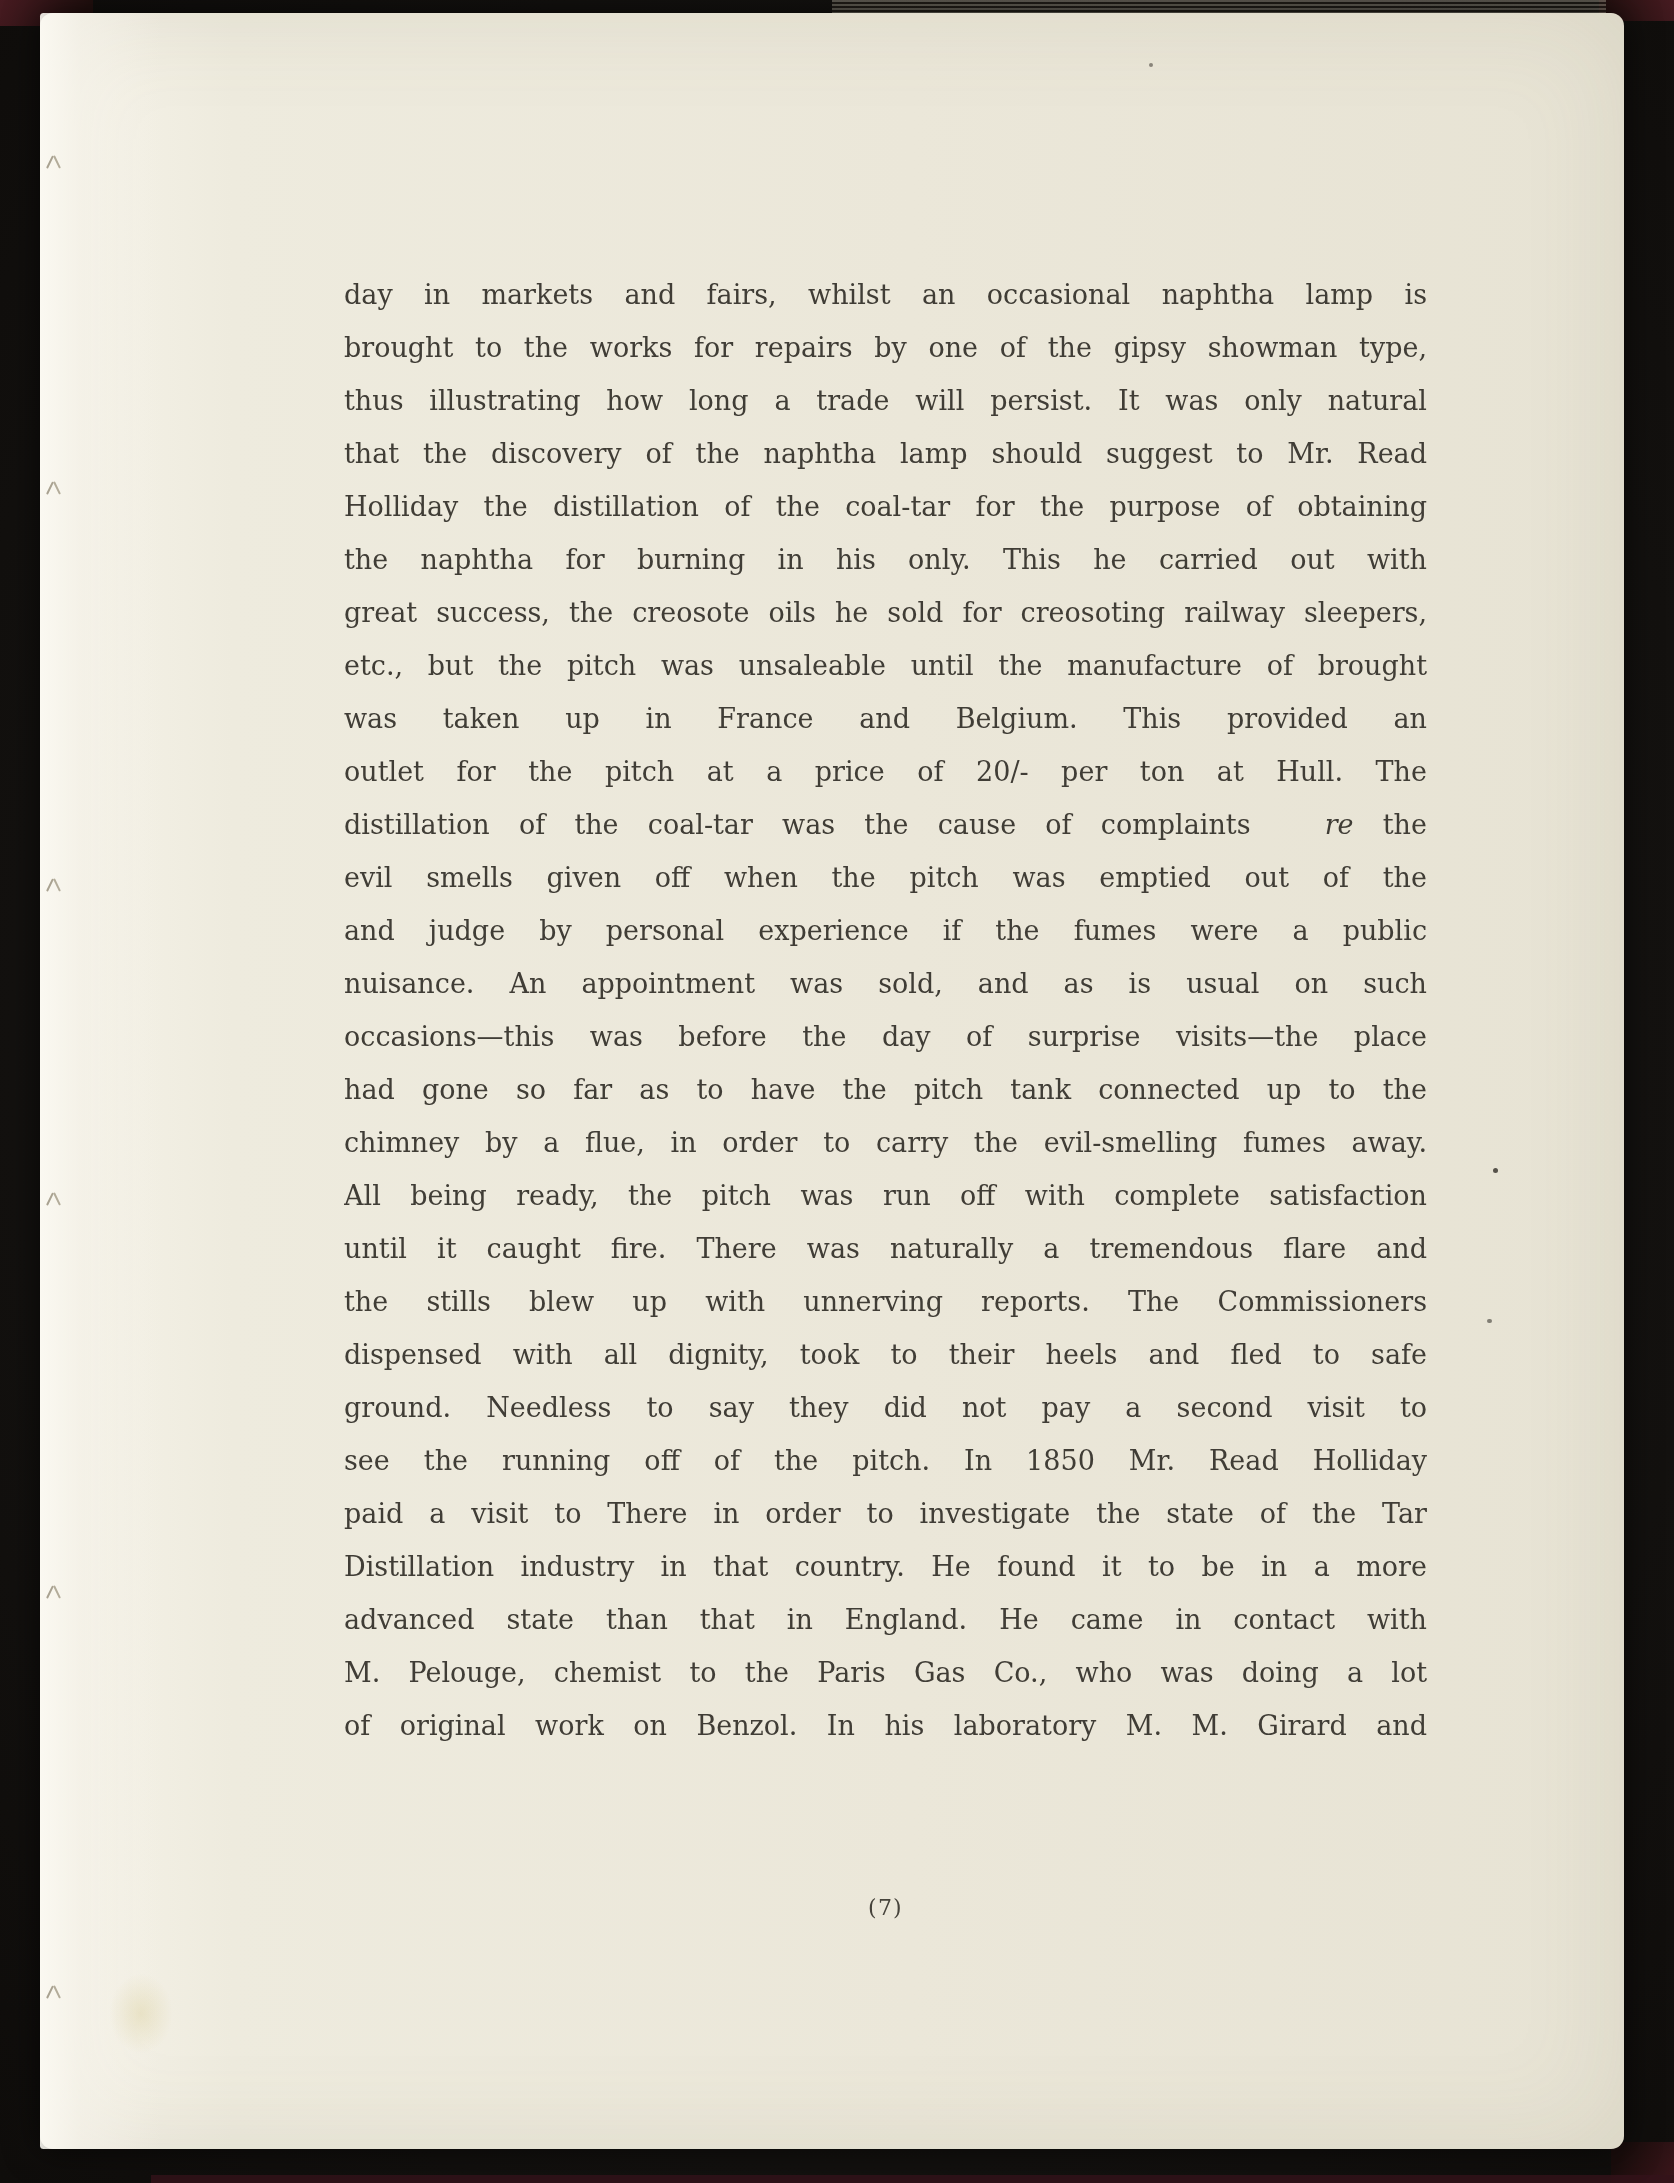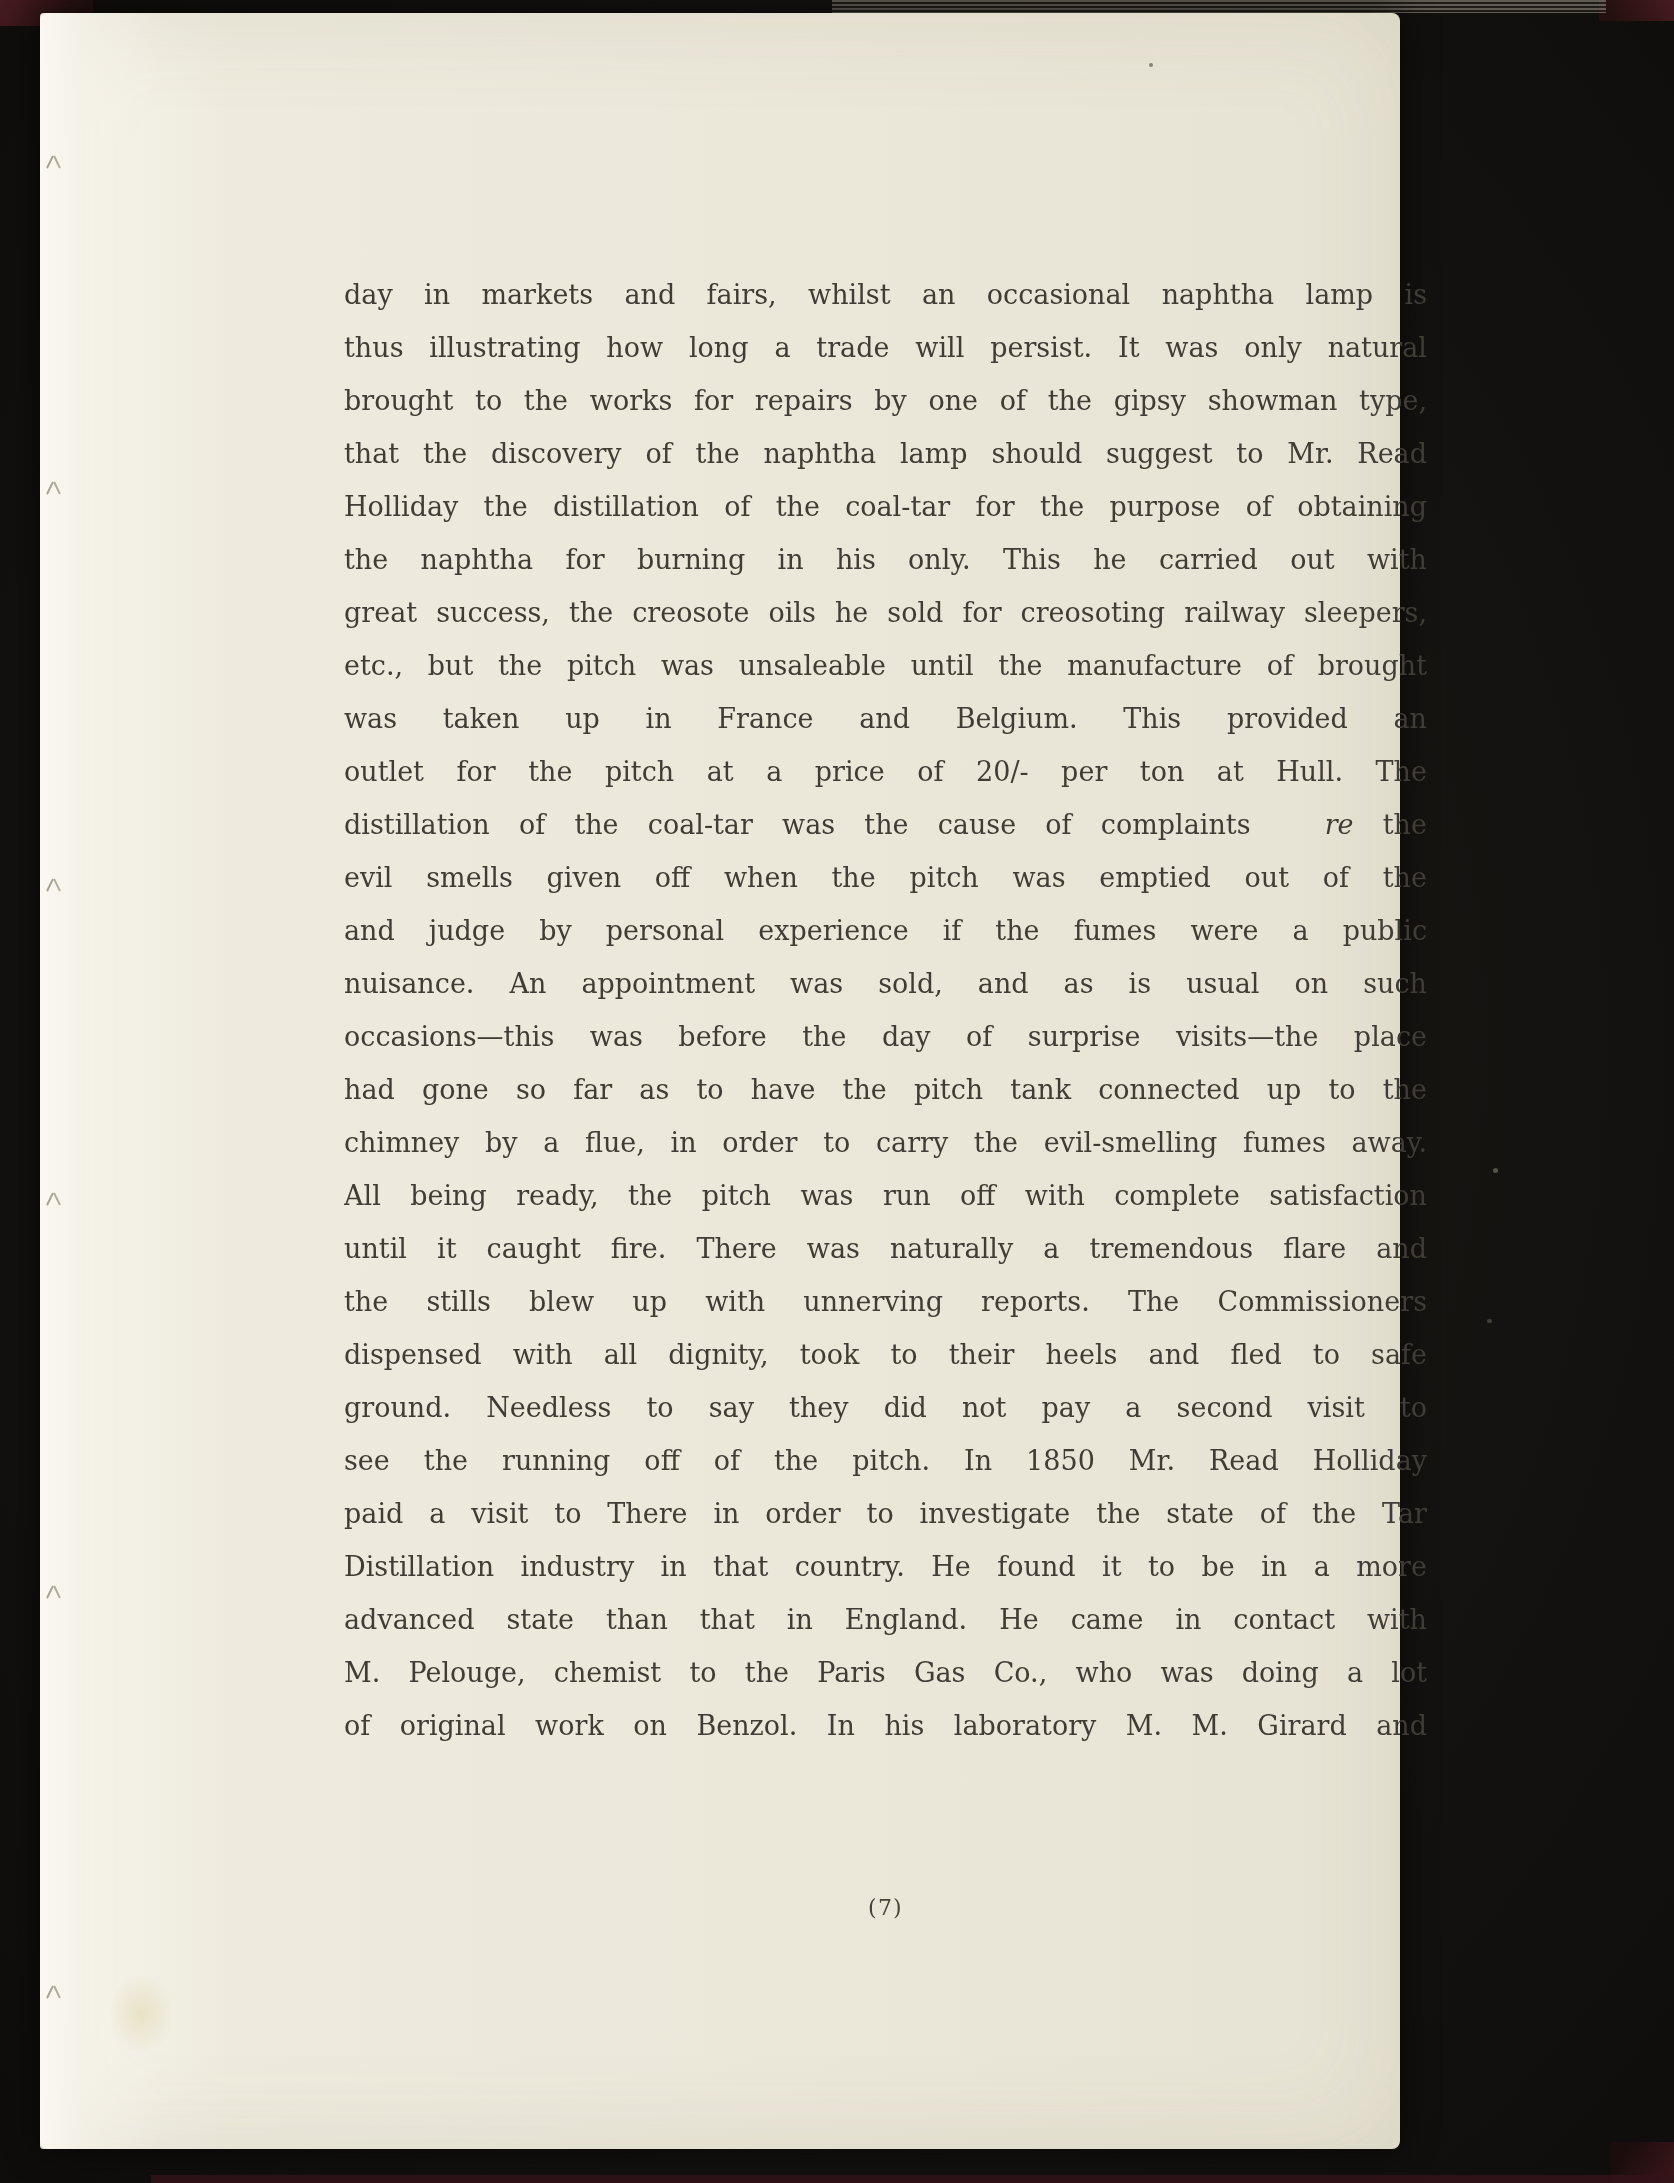--- a/index.html
+++ b/index.html
@@ -22,22 +22,22 @@
   .accent-tl{left:0;top:0;width:93px;height:25.6px;background:linear-gradient(120deg,var(--cover-accent-red) 0%,#23100f 85%);}
   .accent-tr{right:0;top:0;width:76px;height:21px;background:linear-gradient(240deg,var(--cover-accent-red) 0%,#23100f 85%);}
   .accent-br{right:0;bottom:0;width:64px;height:41px;background:linear-gradient(300deg,#3c161b 0%,#1a0d0c 80%);}
   .accent-bottom{left:151px;right:0;bottom:0;height:8.1px;background:#34131a;opacity:.85;}
   .stack-edge-top{
     position:absolute;left:832px;top:0;width:774px;height:12.8px;
     background:repeating-linear-gradient(180deg, rgba(196,190,172,.55) 0 1.7px, rgba(42,38,31,.7) 1.7px 4.1px);
     opacity:.8;
   }
   .page{
-    position:absolute;left:40px;top:12.8px;width:1360px;height:2136px;
-    border-radius:8px;
+    position:absolute;left:40px;top:12.8px;width:1584px;height:2136px;
+    border-radius:13px;
     background:
       linear-gradient(90deg,#f7f5ec 0px,#f3f0e5 81px,#eeebde 192px,var(--page-background) 55%,#e7e3d4 100%);
     box-shadow: inset 0 0 105px rgba(118,104,74,0.12), 0 0 35px rgba(0,0,0,0.65);
   }
   .binding-edge{
     position:absolute;left:0;top:0;width:122px;height:100%;
     background:linear-gradient(90deg, rgba(252,250,243,.9) 0px, rgba(246,243,234,.6) 41px, rgba(240,236,225,0) 122px);
     border-radius:3.5px 0 0 3.5px;
   }
   .stitch{position:absolute;left:4.7px;width:18.6px;height:21px;}
@@ -95,22 +95,22 @@
     <div class="stitch" style="top:1970px"></div>
   </div>
 
   <div class="stain"></div>
   <div class="speck speck-1"></div>
   <div class="speck speck-2"></div>
   <div class="speck speck-3"></div>
 
   <div class="text-block">
       <div class="line"><span>day in markets and fairs, whilst an occasional naphtha lamp is</span></div>
+      <div class="line"><span>brought to the works for repairs by one of the gipsy showman type,</span></div>
       <div class="line"><span>thus illustrating how long a trade will persist. It was only natural</span></div>
-      <div class="line"><span>brought to the works for repairs by one of the gipsy showman type,</span></div>
       <div class="line"><span>that the discovery of the naphtha lamp should suggest to Mr. Read</span></div>
       <div class="line"><span>Holliday the distillation of the coal-tar for the purpose of obtaining</span></div>
       <div class="line"><span>the naphtha for burning in his only. This he carried out with</span></div>
       <div class="line"><span>great success, the creosote oils he sold for creosoting railway sleepers,</span></div>
       <div class="line"><span>etc., but the pitch was unsaleable until the manufacture of brought</span></div>
       <div class="line"><span>was taken up in France and Belgium. This provided an</span></div>
       <div class="line"><span>outlet for the pitch at a price of 20/- per ton at Hull. The</span></div>
       <div class="line"><span>distillation of the coal-tar was the cause of complaints </span><span class="italic">re</span><span> the</span></div>
       <div class="line"><span>evil smells given off when the pitch was emptied out of the</span></div>
       <div class="line"><span>and judge by personal experience if the fumes were a public</span></div>

